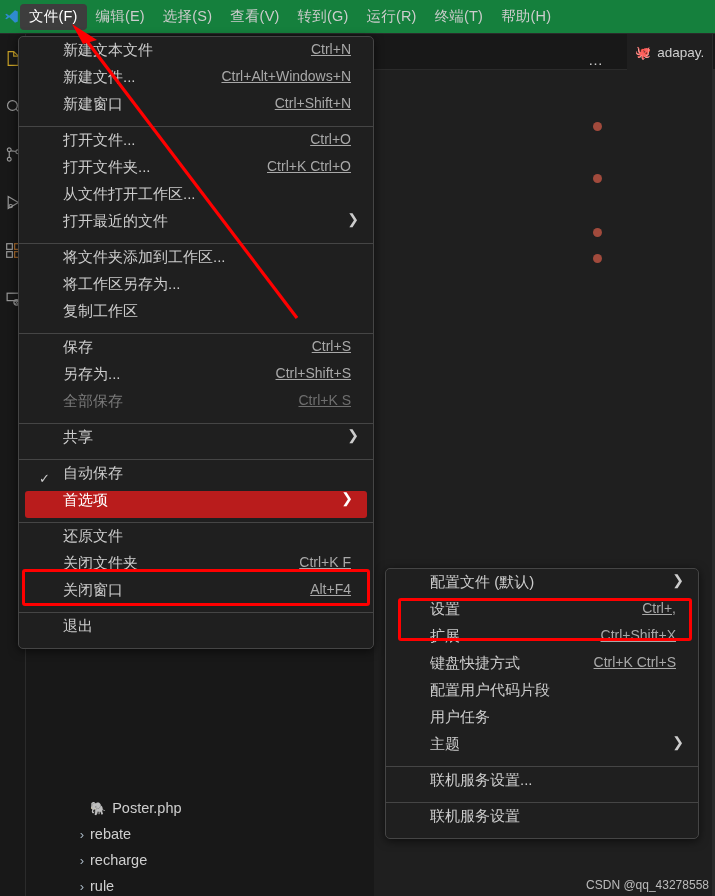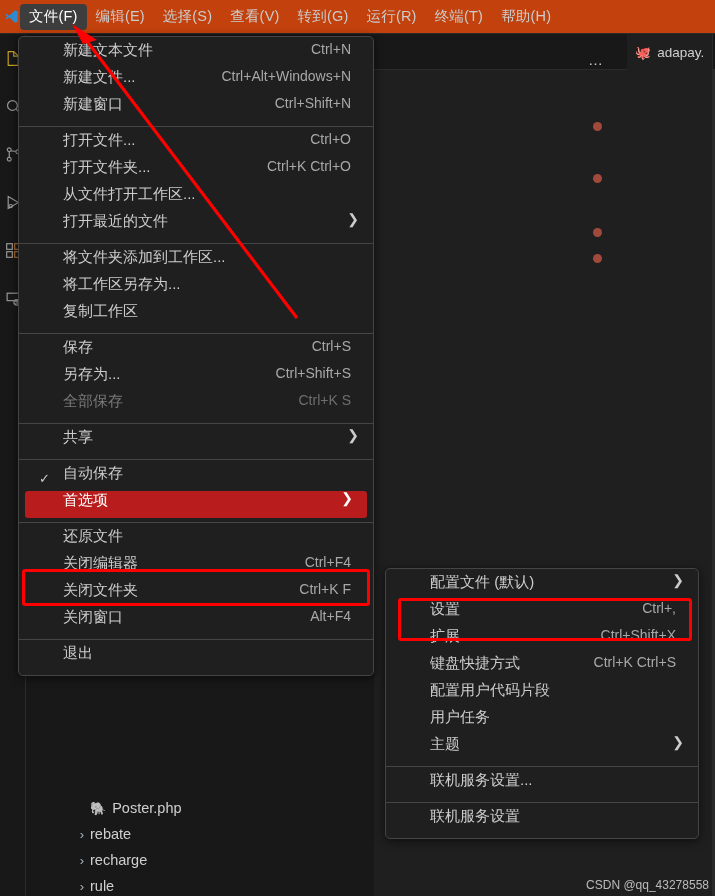--- a/index.html
+++ b/index.html
@@ -7,21 +7,21 @@
     width: 715px; height: 896px;
     background: #1f1f1f;
     font-family: "Liberation Sans", "DejaVu Sans", sans-serif;
     overflow: hidden;
   }
   #root { position: relative; width: 715px; height: 896px; background: #1f1f1f; }
 
   
   .menubar {
     position: absolute; left: 0; top: 0; width: 715px; height: 34px;
-    background: #c2410c; display: flex; align-items: center;
+    background: #15803d; display: flex; align-items: center;
     border-bottom: 1px solid #2b2b2b;
   }
   .vscode-logo {
     width: 18px; height: 34px; margin-left: 2px;
     display: flex; align-items: center; justify-content: center;
   }
   .menubar-item {
     height: 26px; padding: 0 9px; display: flex; align-items: center;
     color: #cccccc; font-size: 14.5px; letter-spacing: .2px;
     border-radius: 4px; cursor: default; white-space: nowrap;
@@ -91,21 +91,21 @@
   #file-menu { left: 18px; top: 36px; width: 356px; }
   #prefs-menu { left: 385px; top: 568px; width: 314px; }
 
   .mi {
     position: relative; display: flex; align-items: flex-start;
     height: 27px; padding: 0 12px 0 44px;
     color: #cccccc; font-size: 15px; white-space: nowrap; cursor: default;
   }
   .mi .label { flex: 0 0 auto; }
   .mi .key {
-    margin-left: auto; color: #a8a8a8; font-size: 14px; padding-right: 10px;
+    margin-left: auto; color: #a8a8a8; font-size: 14px; padding-right: 10px; text-decoration: underline;
   }
   .mi .chev {
     margin-left: auto; color: #cccccc; font-size: 14px; line-height: 1;
     padding-right: 2px;
   }
   .mi .check {
     position: absolute; left: 20px; top: 50%; transform: translateY(-50%);
     color: #cccccc; font-size: 13px;
   }
   .mi.disabled { color: #7a7a7a; }
@@ -282,24 +282,20 @@
         <span class="check">✓</span>
         <span class="label">自动保存</span>
       </div>
       <div class="mi selected">
         <span class="label">首选项</span>
         <span class="chev">❯</span>
       </div>
       <div class="sep"></div>
       <div class="mi">
         <span class="label">还原文件</span>
-      </div>
-      <div class="mi">
-        <span class="label">关闭编辑器</span>
-        <span class="key">Ctrl+F4</span>
       </div>
       <div class="mi">
         <span class="label">关闭文件夹</span>
         <span class="key">Ctrl+K F</span>
       </div>
       <div class="mi">
         <span class="label">关闭窗口</span>
         <span class="key">Alt+F4</span>
       </div>
       <div class="sep"></div>

